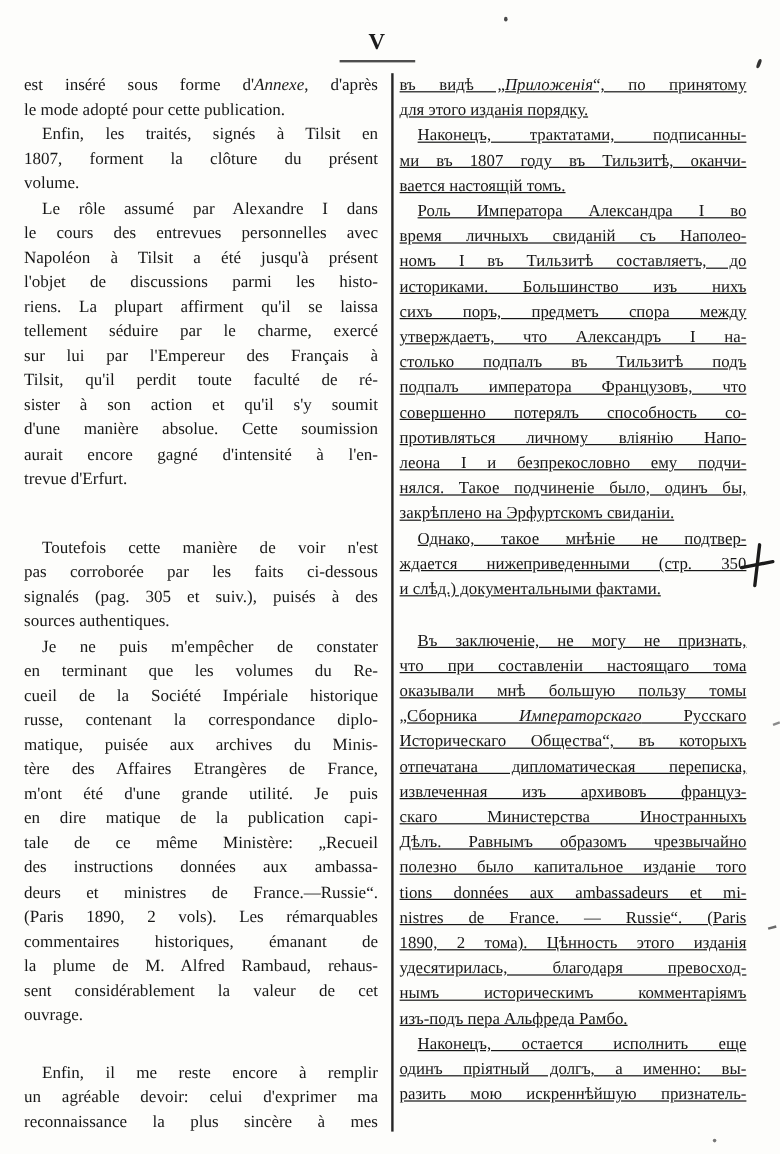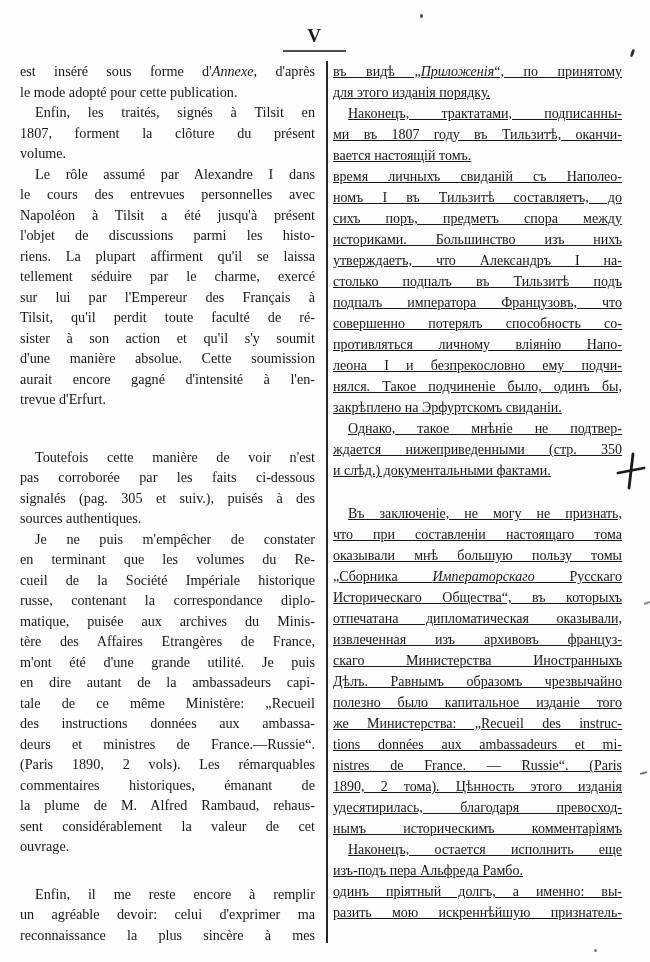--- a/index.html
+++ b/index.html
@@ -86,21 +86,21 @@
       <div class="line">pas corroborée par les faits ci-dessous</div>
       <div class="line">signalés (pag. 305 et suiv.), puisés à des</div>
       <div class="line last">sources authentiques.</div>
       <div class="line indent">Je ne puis m'empêcher de constater</div>
       <div class="line">en terminant que les volumes du Re-</div>
       <div class="line">cueil de la Société Impériale historique</div>
       <div class="line">russe, contenant la correspondance diplo-</div>
       <div class="line">matique, puisée aux archives du Minis-</div>
       <div class="line">tère des Affaires Etrangères de France,</div>
       <div class="line">m'ont été d'une grande utilité. Je puis</div>
-      <div class="line">en dire autant de la ambassadeurs capi-</div>
+      <div class="line">en dire matique de la publication capi-</div>
       <div class="line">tale de ce même Ministère: „Recueil</div>
       <div class="line">des instructions données aux ambassa-</div>
       <div class="line">deurs et ministres de France.—Russie“.</div>
       <div class="line">(Paris 1890, 2 vols). Les rémarquables</div>
       <div class="line">commentaires historiques, émanant de</div>
       <div class="line">la plume de M. Alfred Rambaud, rehaus-</div>
       <div class="line">sent considérablement la valeur de cet</div>
       <div class="line last">ouvrage.</div>
       <div class="gap" style="height: 27px;"></div>
       <div class="line indent">Enfin, il me reste encore à remplir</div>
@@ -109,54 +109,54 @@
     </div>
 
   <div class="divider"></div>
 
   <div class="col col-ru" id="col-ru" lang="ru">
       <div class="line">въ видѣ „<i>Приложенія</i>“, по принятому</div>
       <div class="line last">для этого изданія порядку.</div>
       <div class="line indent">Наконецъ, трактатами, подписанны-</div>
       <div class="line">ми въ 1807 году въ Тильзитѣ, оканчи-</div>
       <div class="line last">вается настоящій томъ.</div>
+      <div class="line indent">Роль Императора Александра I во</div>
       <div class="line">время личныхъ свиданій съ Наполео-</div>
       <div class="line">номъ I въ Тильзитѣ составляетъ, до</div>
+      <div class="line">историками. Большинство изъ нихъ</div>
       <div class="line">сихъ поръ, предметъ спора между</div>
-      <div class="line">историками. Большинство изъ нихъ</div>
       <div class="line">утверждаетъ, что Александръ I на-</div>
       <div class="line">столько подпалъ въ Тильзитѣ подъ</div>
       <div class="line">подпалъ императора Французовъ, что</div>
       <div class="line">совершенно потерялъ способность со-</div>
       <div class="line">противляться личному вліянію Напо-</div>
       <div class="line">леона I и безпрекословно ему подчи-</div>
       <div class="line">нялся. Такое подчиненіе было, одинъ бы,</div>
       <div class="line last">закрѣплено на Эрфуртскомъ свиданіи.</div>
       <div class="line indent">Однако, такое мнѣніе не подтвер-</div>
       <div class="line">ждается нижеприведенными (стр. 350</div>
       <div class="line last">и слѣд.) документальными фактами.</div>
       <div class="gap" style="height: 22px;"></div>
       <div class="line indent">Въ заключеніе, не могу не признать,</div>
       <div class="line">что при составленіи настоящаго тома</div>
       <div class="line">оказывали мнѣ большую пользу томы</div>
       <div class="line">„Сборника <i>Императорскаго</i> Русскаго</div>
       <div class="line">Историческаго Общества“, въ которыхъ</div>
-      <div class="line">отпечатана дипломатическая оказывали,</div>
+      <div class="line">отпечатана дипломатическая переписка,</div>
       <div class="line">извлеченная изъ архивовъ француз-</div>
       <div class="line">скаго Министерства Иностранныхъ</div>
       <div class="line">Дѣлъ. Равнымъ образомъ чрезвычайно</div>
       <div class="line">полезно было капитальное изданіе того</div>
-      <div class="line">же Министерства: „Recueil des instruc-</div>
       <div class="line">tions données aux ambassadeurs et mi-</div>
       <div class="line">nistres de France. — Russie“. (Paris</div>
       <div class="line">1890, 2 тома). Цѣнность этого изданія</div>
       <div class="line">удесятирилась, благодаря превосход-</div>
       <div class="line">нымъ историческимъ комментаріямъ</div>
+      <div class="line last">изъ-подъ пера Альфреда Рамбо.</div>
       <div class="line indent">Наконецъ, остается исполнить еще</div>
-      <div class="line last">изъ-подъ пера Альфреда Рамбо.</div>
       <div class="line">одинъ пріятный долгъ, а именно: вы-</div>
       <div class="line">разить мою искреннѣйшую признатель-</div>
     </div>
 
   <svg class="dagger" viewBox="0 0 30 38">
     <line x1="17" y1="2" x2="13" y2="36" stroke="#1b1b1b" stroke-width="2.8" stroke-linecap="round"></line>
     <line x1="2" y1="21" x2="28" y2="16" stroke="#1b1b1b" stroke-width="2.8" stroke-linecap="round"></line>
   </svg>
 
   <div class="speck s1"></div>

